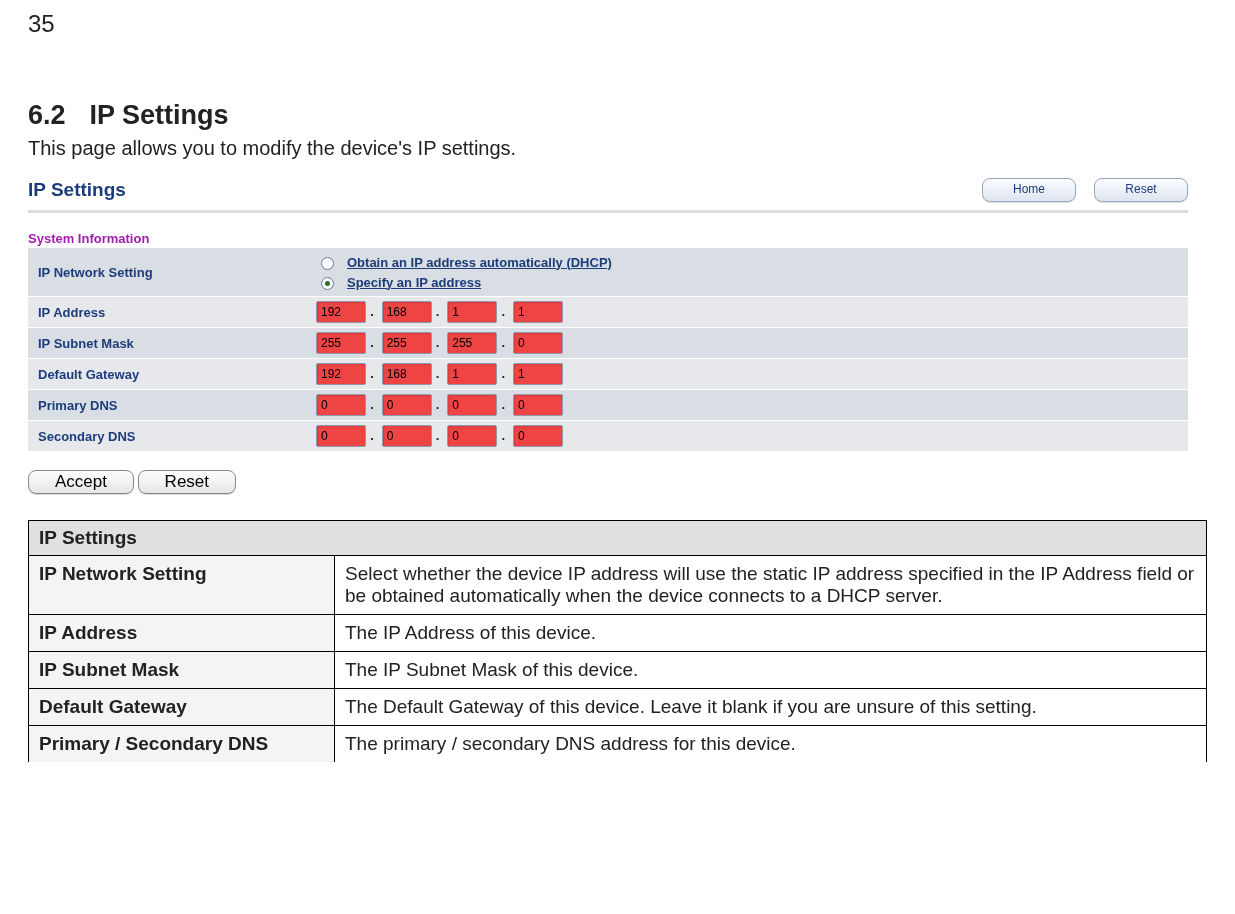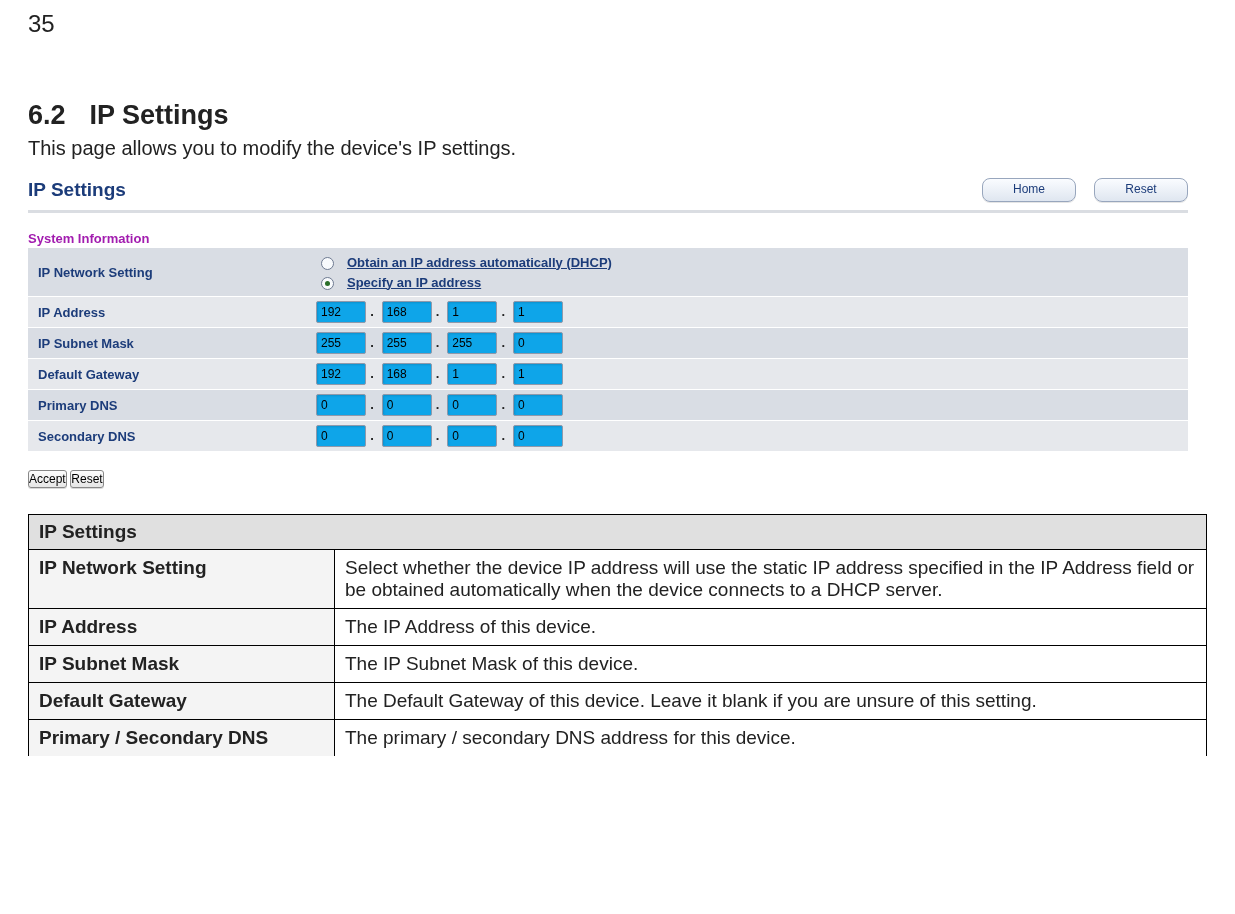--- a/index.html
+++ b/index.html
@@ -67,34 +67,34 @@
     vertical-align: middle;
   }
   .val-cell { padding: 4px 8px; }
   .radio-line { display:flex; align-items:center; gap:10px; color:var(--panel-label); font-weight:700; padding:2px 0;text-decoration:underline; }
   .radio-line input[type=radio]{ appearance:none; width:13px; height:13px; border-radius:50%; border:1px solid #6e7a91; background:#f8fafd; position:relative; }
   .radio-line input[type=radio]:checked::after{ content:""; position:absolute; left:3px; top:3px; width:5px; height:5px; border-radius:50%; background:#2a6e2a; }
   .octet {
     width:40px; height:18px;
     border:1px solid #8f99ab;
     border-radius:2px;
-    background:#0ea5e9;
+    background:#ef4444;
     font-size:12px;
     text-align:left;
     padding:1px 4px;
     box-shadow: inset 1px 1px 2px rgba(0,0,0,.12);
   }
   .dot { display:inline-block; width:12px; text-align:center; font-weight:700; color:#222; }
   .action-row { margin-top:18px; }
   .os-btn {
     font-family: Tahoma, Arial, sans-serif;
-    font-size:12px;
-    padding:1px 0;
+    font-size:17px;
+    padding:1px 26px;
     background: linear-gradient(#fdfdfd,#e6e6e6);
-    border:1px solid #888; border-radius:3px;
+    border:1px solid #888; border-radius:8px;
     box-shadow: 0 1px 0 rgba(0,0,0,.15);
   }
 
   
   table.doc {
     width: 100%;
     border-collapse: collapse;
     font-size: 19px;
   }
   table.doc th.banner {

